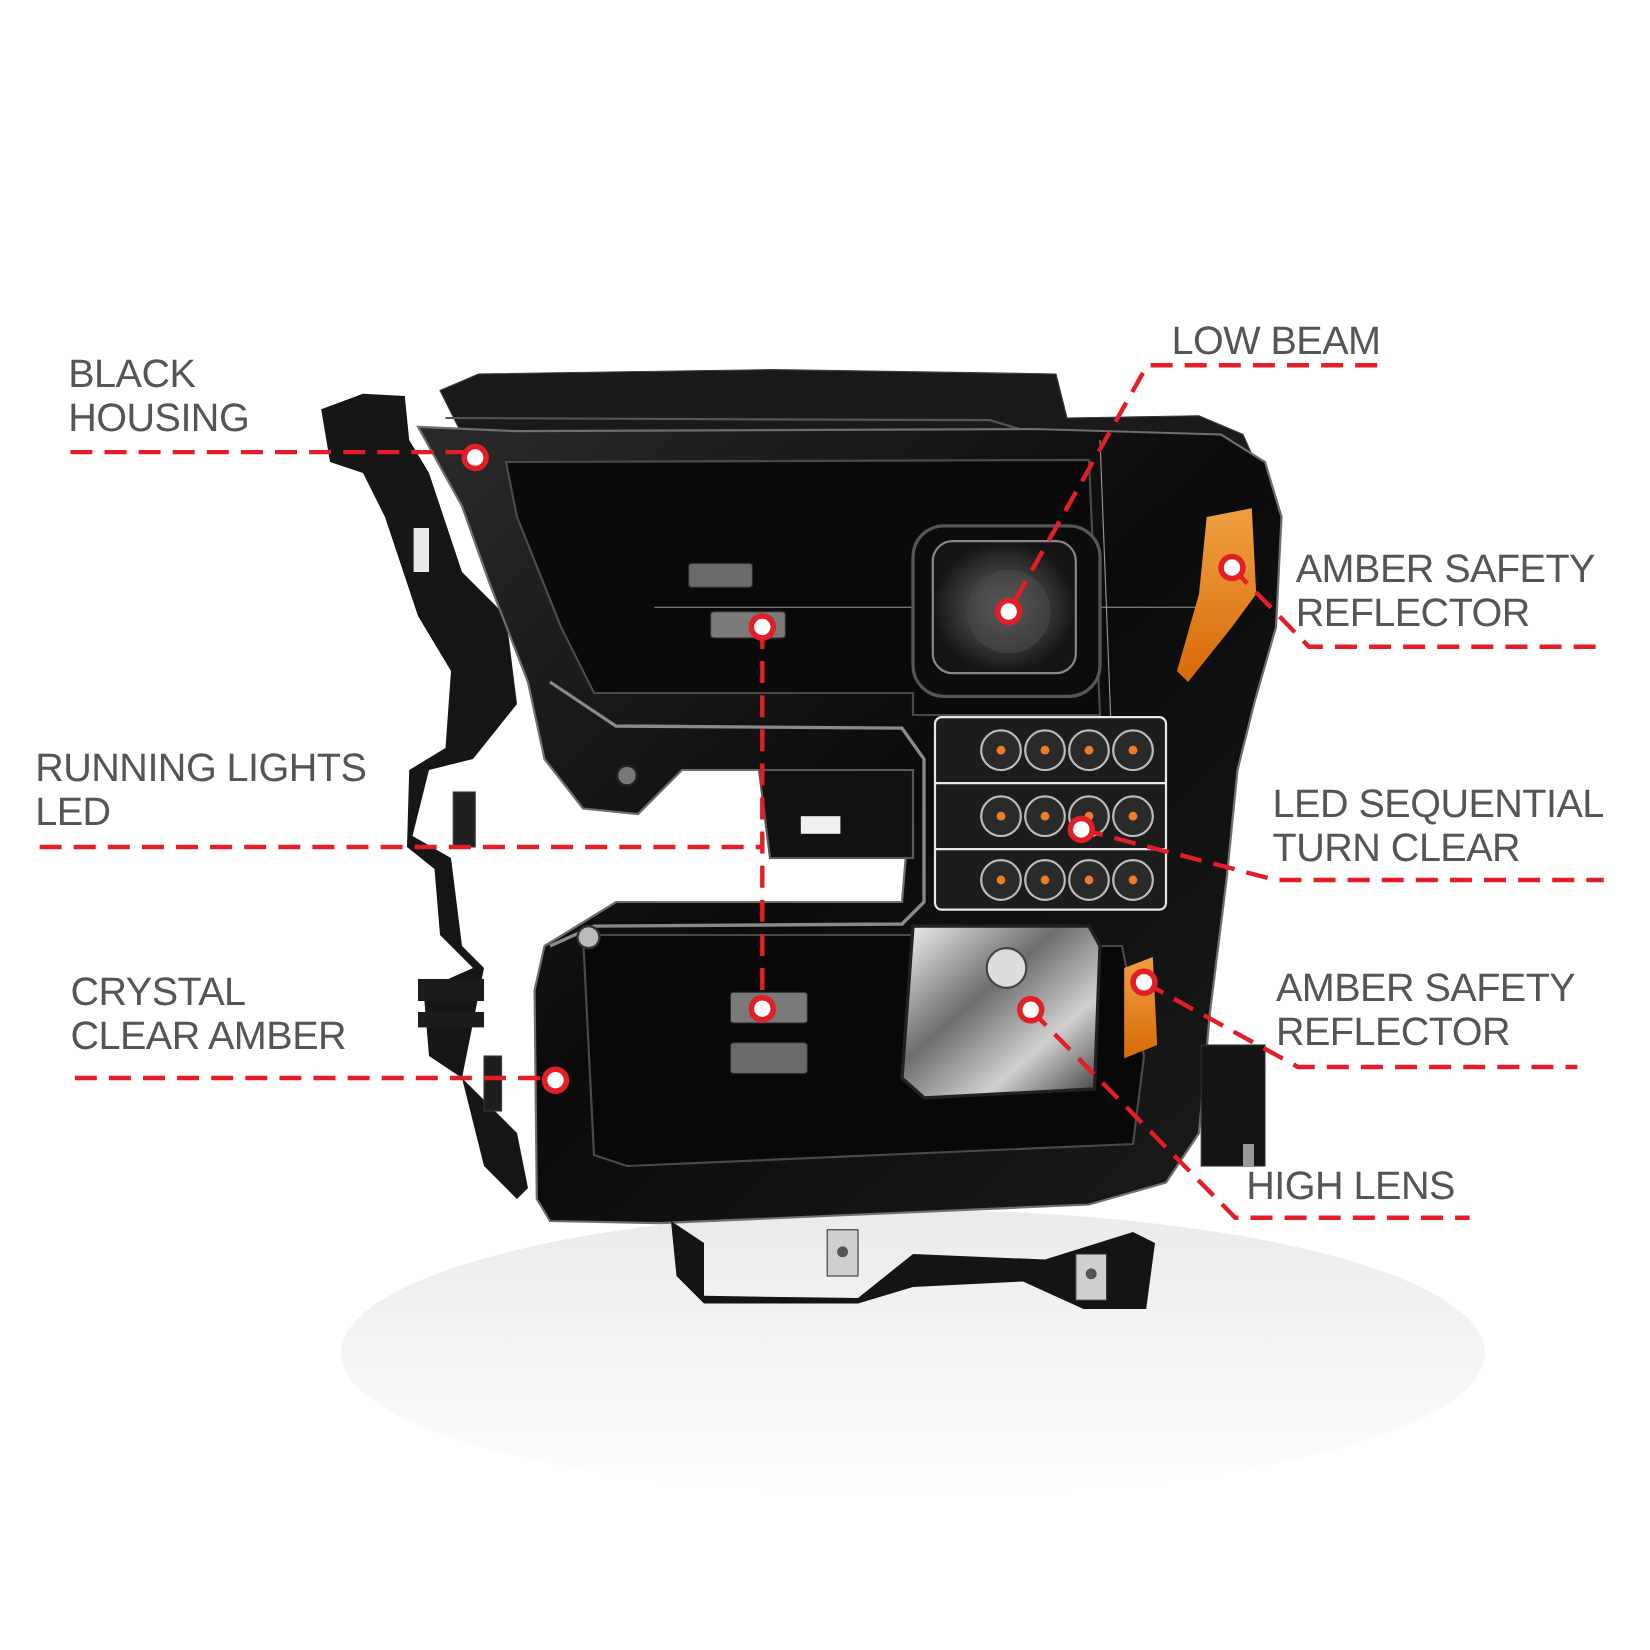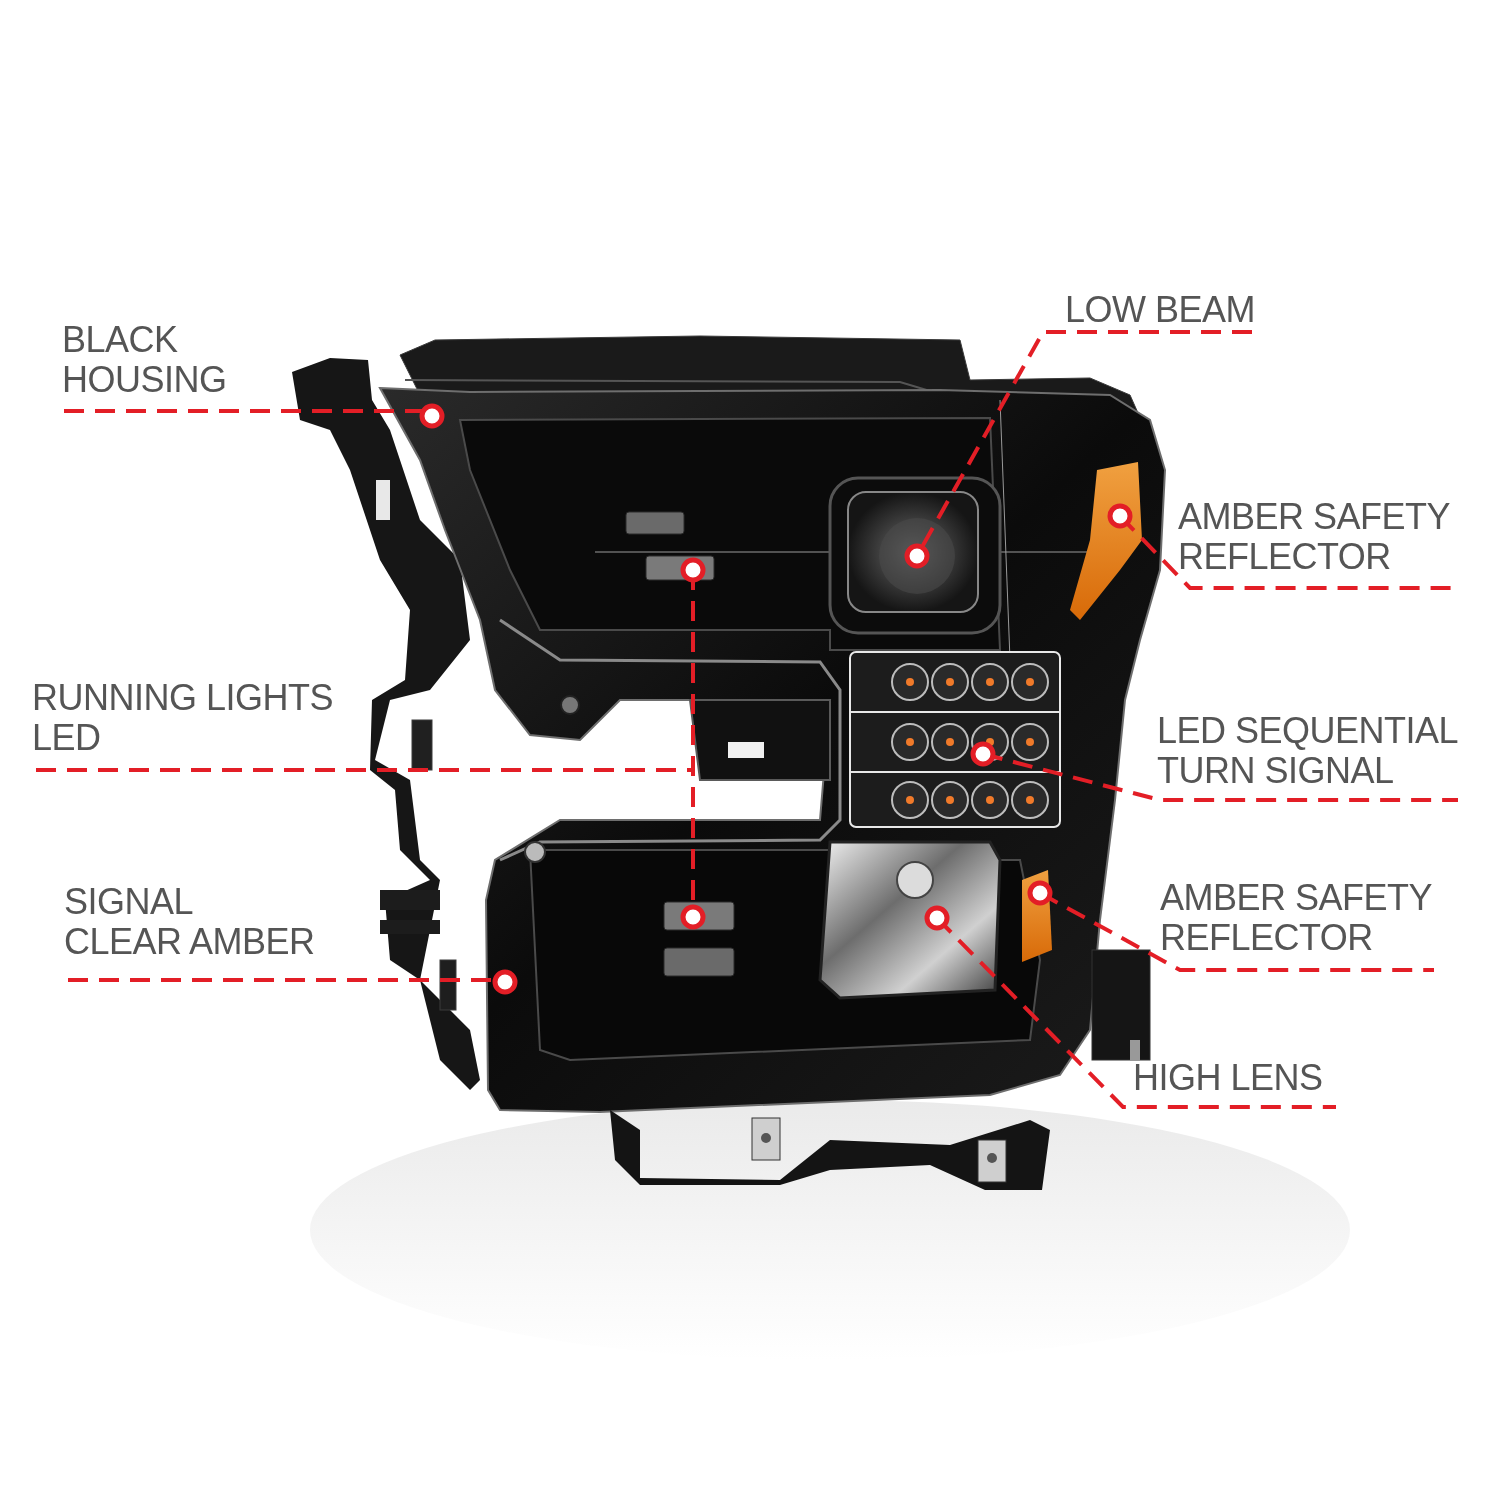--- a/index.html
+++ b/index.html
@@ -186,36 +186,36 @@
     <span class="line">BLACK</span>
     <span class="line">HOUSING</span>
   </div>
 
   <div class="label" style="left:32px; top:678px;">
     <span class="line">RUNNING LIGHTS</span>
     <span class="line">LED</span>
   </div>
 
   <div class="label" style="left:64px; top:882px;">
-    <span class="line">SIGNAL</span>
+    <span class="line">CRYSTAL</span>
     <span class="line">CLEAR AMBER</span>
   </div>
 
   <div class="label" style="left:1065px; top:290px;text-align:center;">
     <span class="line">LOW BEAM</span>
   </div>
 
   <div class="label right" style="right:50px; top:497px;">
     <span class="line">AMBER SAFETY</span>
     <span class="line">REFLECTOR</span>
   </div>
 
   <div class="label right" style="right:42px; top:711px;">
     <span class="line">LED SEQUENTIAL</span>
-    <span class="line">TURN SIGNAL</span>
+    <span class="line">TURN CLEAR</span>
   </div>
 
   <div class="label right" style="right:68px; top:878px;">
     <span class="line">AMBER SAFETY</span>
     <span class="line">REFLECTOR</span>
   </div>
 
   <div class="label" style="left:1133px; top:1058px;">
     <span class="line">HIGH LENS</span>
   </div>

